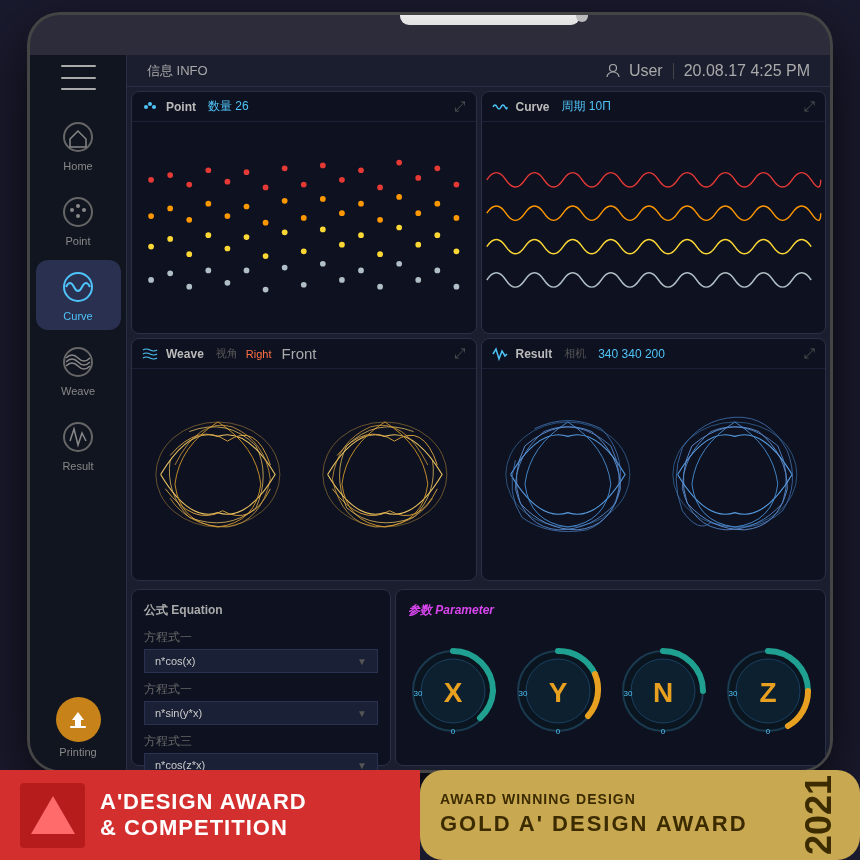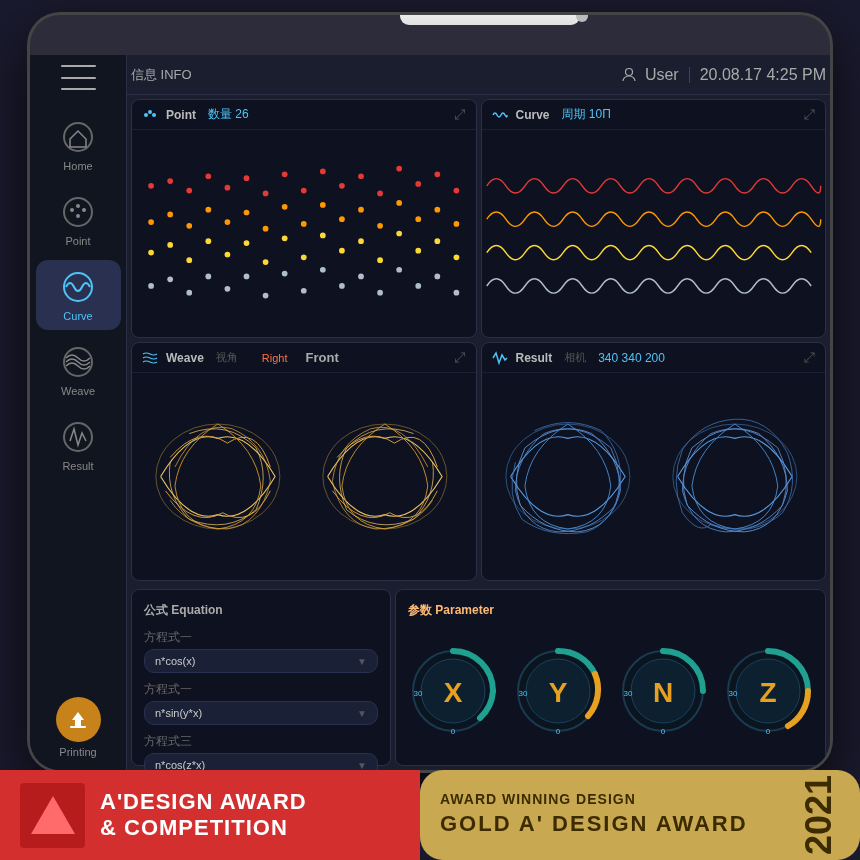--- a/index.html
+++ b/index.html
@@ -234,25 +234,25 @@
     
     .main-content {
       flex: 1;
       display: flex;
       flex-direction: column;
       padding: 0;
     }
 
     
     .top-bar {
-      height: 40px;
+      height: 32px;
       display: flex;
       align-items: center;
       justify-content: space-between;
-      padding: 0 4px;
+      padding: 0 20px;
       border-bottom: 1px solid #2a2f45;
     }
 
     .top-bar-title {
       font-size: 13px;
       color: #aaa;
       font-weight: 500;
     }
 
     .user-info {
@@ -352,21 +352,21 @@
     .eq-label {
       font-size: 12px;
       color: #666;
       margin-bottom: 3px;
     }
 
     .eq-select {
       width: 100%;
       background: #1a2035;
       border: 1px solid #2a3050;
-      border-radius: 10px;
+      border-radius: 0;
       padding: 5px 10px;
       color: #ccc;
       font-size: 11px;
       display: flex;
       align-items: center;
       justify-content: space-between;
       cursor: pointer;
     }
 
     .eq-select-arrow {
@@ -379,23 +379,24 @@
       border-radius: 8px;
       border: 1px solid #2a2f45;
       flex: 1;
       padding: 12px;
       display: flex;
       flex-direction: column;
     }
 
     .param-title {
       font-size: 12px;
-      color: #fdba74;
+      color: #d946ef;
       margin-bottom: 10px;
       font-weight: 600;
+      font-style: italic;
     }
 
     .knobs-row {
       display: flex;
       gap: 15px;
       align-items: center;
       justify-content: space-around;
       flex: 1;
     }
 
@@ -424,27 +425,26 @@
 
     
     .view-label {
       font-size: 11px;
       color: #555;
       margin-left: 4px;
     }
     .view-value {
       font-size: 11px;
       color: #ff7043;
-      margin-left: 16px;
+      margin-left: 0;
     }
     .view-value2 {
-      font-size: 13px;
+      font-size: 15px;
       color: #aaa;
-      margin-left: 10px;
-      font-weight: bold;
+      margin-left: 2px;
     }
   </style>
 </head>
 <body>
 
 <div class="device-wrapper">
 
   <div class="ipad-frame">
 
     <div class="pencil"></div>

